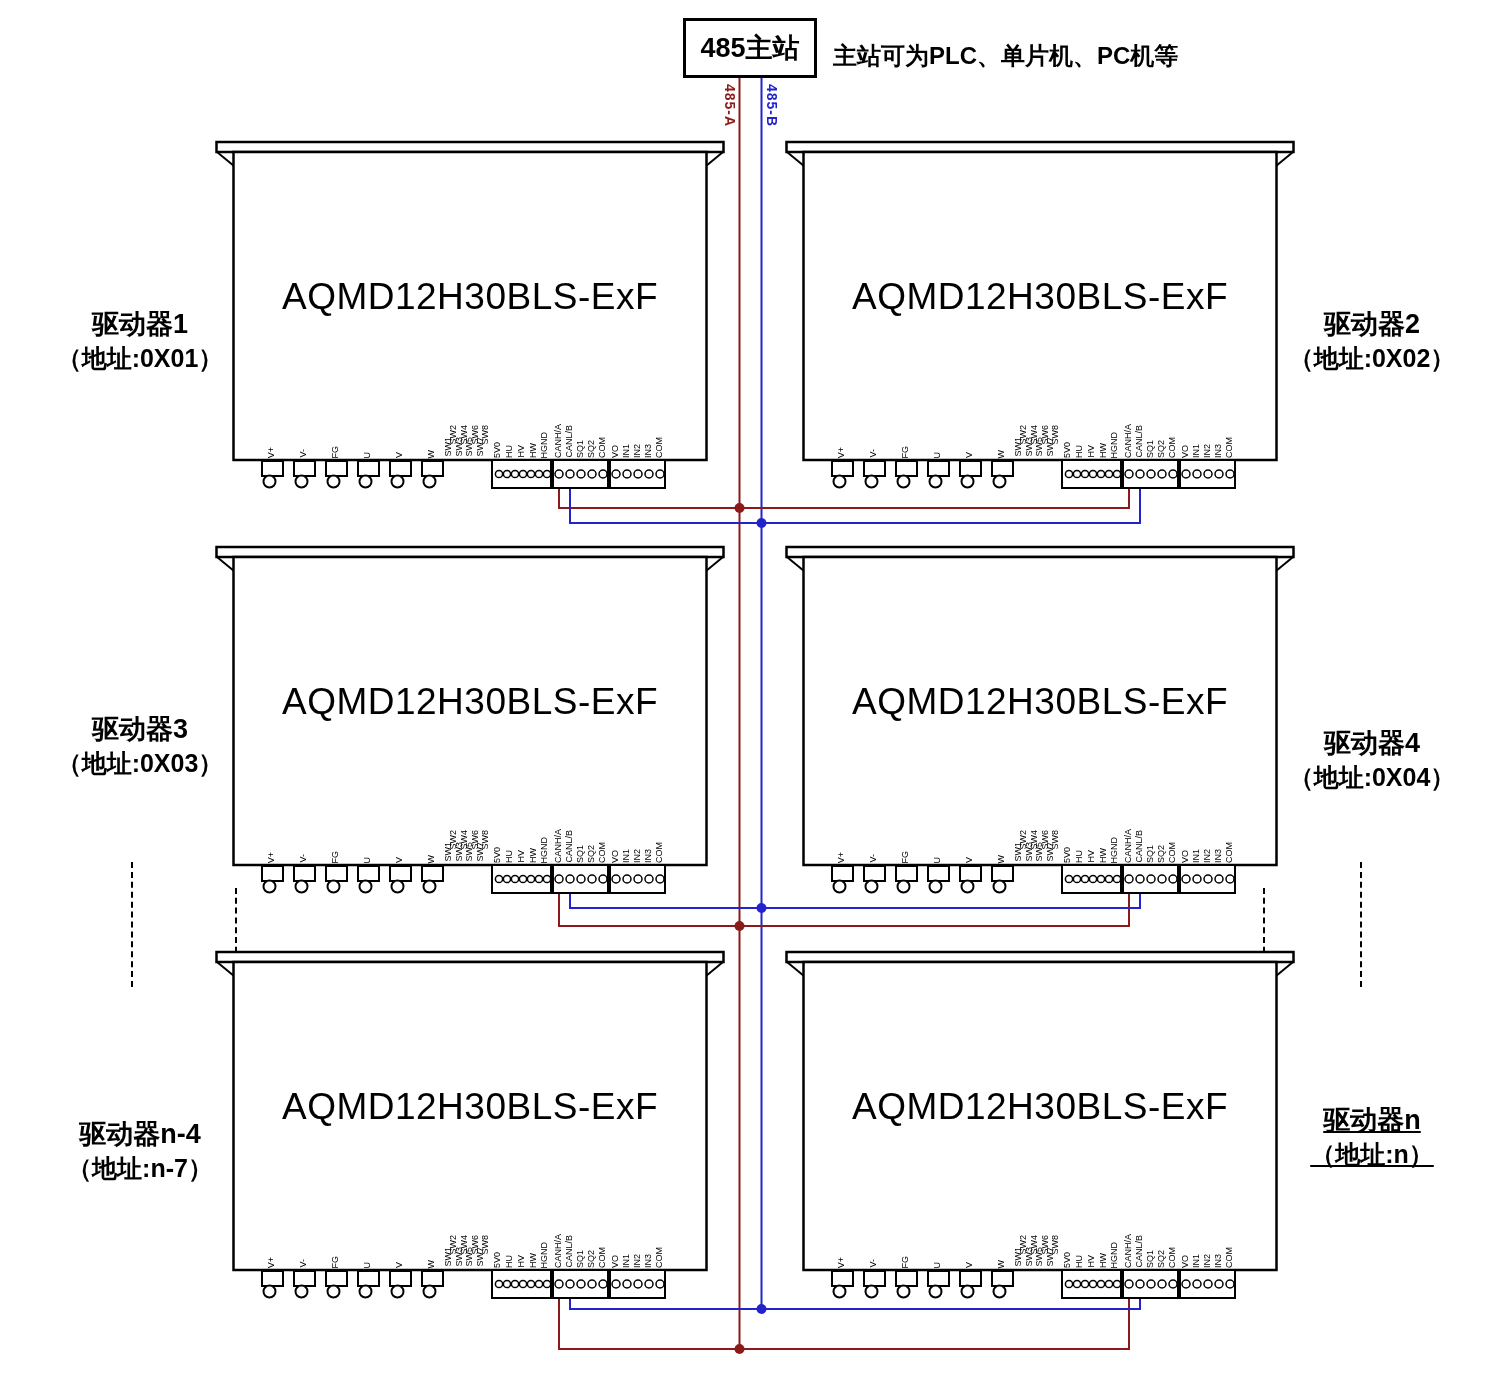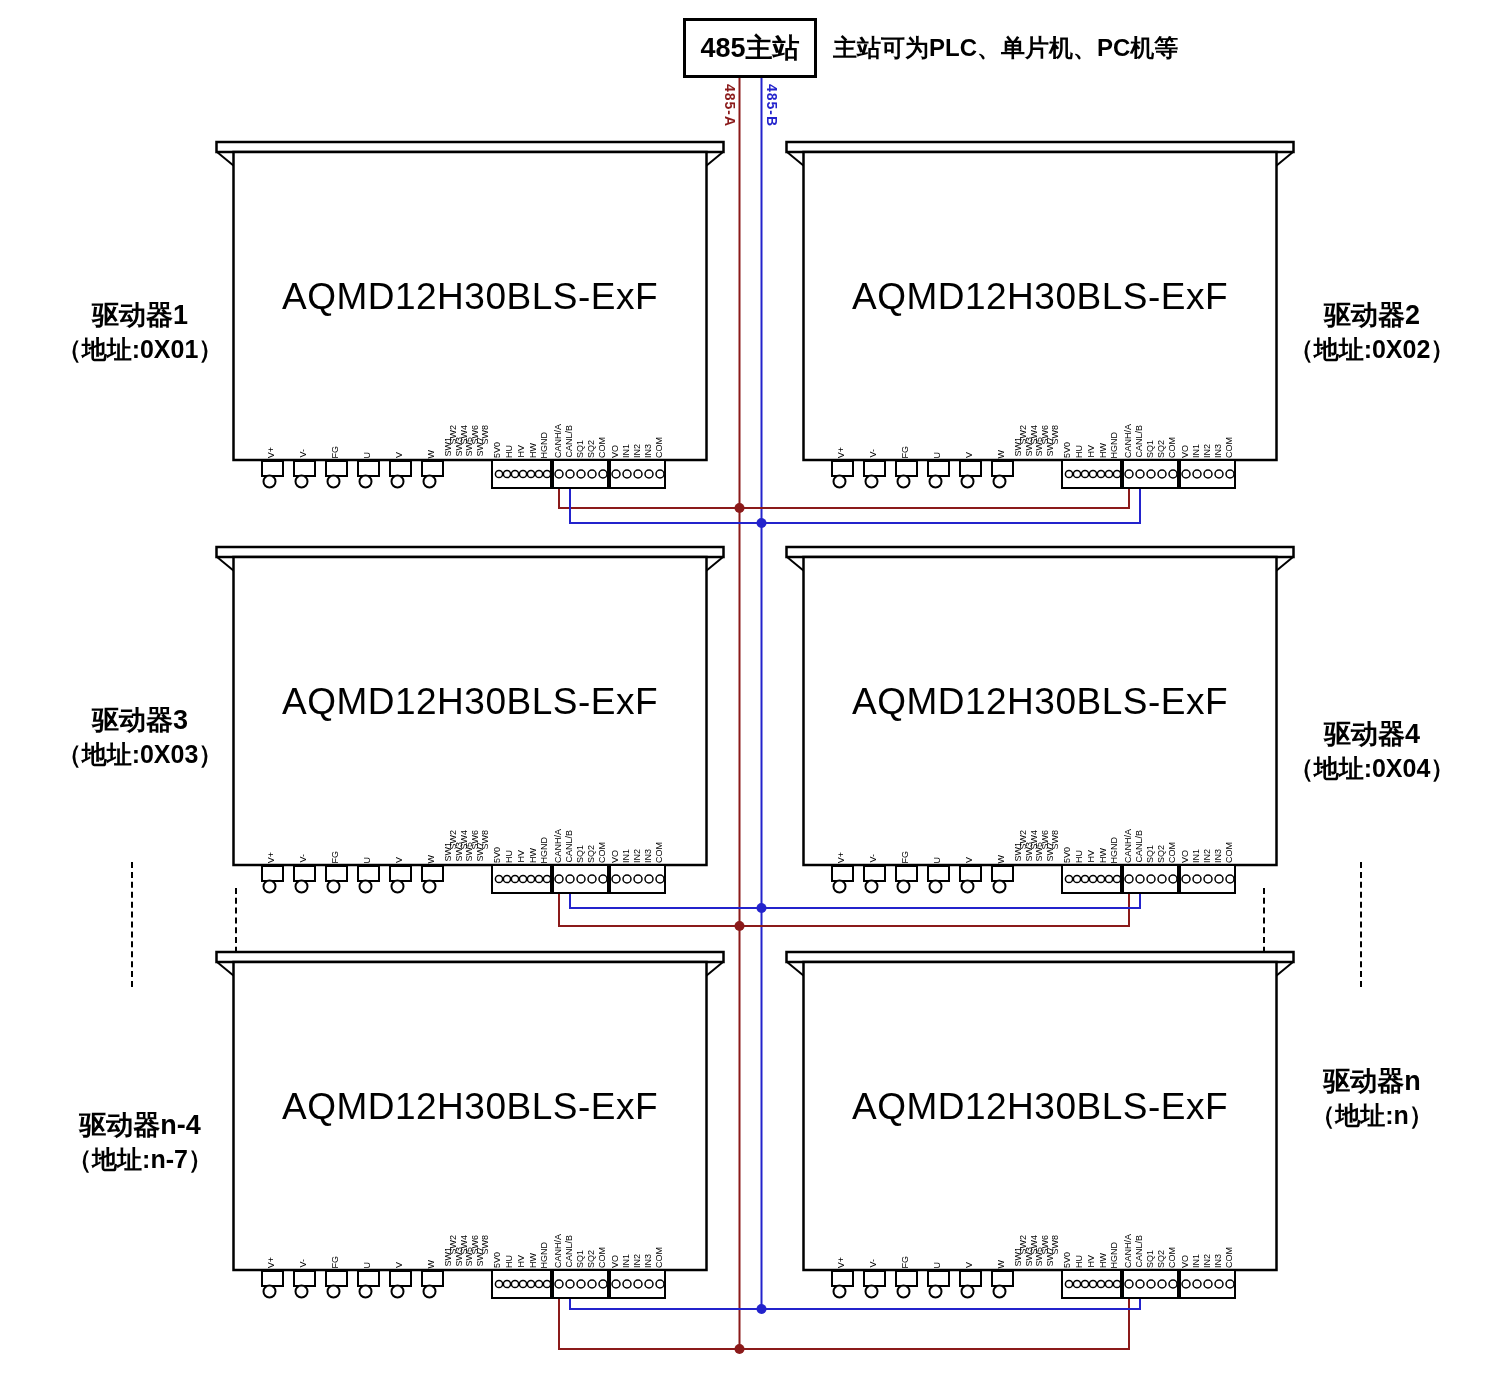--- a/index.html
+++ b/index.html
@@ -3,21 +3,21 @@
 <meta charset="utf-8">
 <style>
   * { margin:0; padding:0; box-sizing:border-box; }
   html,body { background:#fff; }
   .canvas { position:relative; width:1500px; height:1376px; background:#fff;
             font-family:"Liberation Sans","DejaVu Sans",sans-serif; color:#000; overflow:hidden; }
 
   .master-box { position:absolute; left:683px; top:18px; width:134px; height:60px;
                 border:3px solid #000; background:#fff; display:flex; align-items:center;
                 justify-content:center; font-size:27px; font-weight:bold; z-index:3; }
-  .master-note { position:absolute; left:833px; top:32px; font-size:24px; font-weight:bold;
+  .master-note { position:absolute; left:833px; top:40px; font-size:24px; font-weight:bold;
                  white-space:nowrap; z-index:3; }
 
   .wires { position:absolute; left:0; top:0; z-index:1; }
   .wa { stroke:var(--col-a); fill:none; stroke-width:2; }
   .wb { stroke:var(--col-b); fill:none; stroke-width:2; }
   .da { fill:var(--col-a); }
   .db { fill:var(--col-b); }
 
   .bus-label { position:absolute; writing-mode:vertical-rl; font-size:14px; font-weight:bold;
                z-index:2; letter-spacing:1px; white-space:nowrap; }
@@ -39,21 +39,21 @@
   .labels-power { left:41px;  width:192px; }
   .labels-hall  { left:277px; width:59px; }
   .labels-comm  { left:338px; width:55px; }
   .labels-io    { left:395px; width:55px; }
   .labels-sw    { position:absolute; top:260px; height:58px; left:229px; width:50px; }
   .labels-sw .t-label { position:absolute; }
   .t-label { writing-mode:vertical-rl; transform:rotate(180deg); font-size:9px;
              line-height:1.05; white-space:nowrap; }
 
   .side-label { position:absolute; width:210px; text-align:center; font-weight:bold;
-                line-height:1.3; z-index:2; }
+                line-height:1.3; z-index:2;margin-top:9px; }
   .side-label .side-name { font-size:27px; }
   .side-label .side-addr { font-size:25px; }
   .side-label.left  { left:35px; }
   .side-label.right { left:1267px; }
 
   .dash { position:absolute; width:0; border-left:2.5px dashed #000; z-index:2; }
 </style>
 </head>
 <body>
 
@@ -681,19 +681,19 @@
           <span class="t-label">COM</span>
         </div>
       <div class="labels labels-io">
           <span class="t-label">VO</span>
           <span class="t-label">IN1</span>
           <span class="t-label">IN2</span>
           <span class="t-label">IN3</span>
           <span class="t-label">COM</span>
         </div>
     </div>
-  <div class="side-label right" style="top: 1064px;">
+  <div class="side-label right" style="top: 1094px; text-decoration: underline;">
         <div class="side-name">驱动器n</div>
         <div class="side-addr">（地址:n）</div>
       </div>
     </div>
 
 </div>
 
 </body></html>

